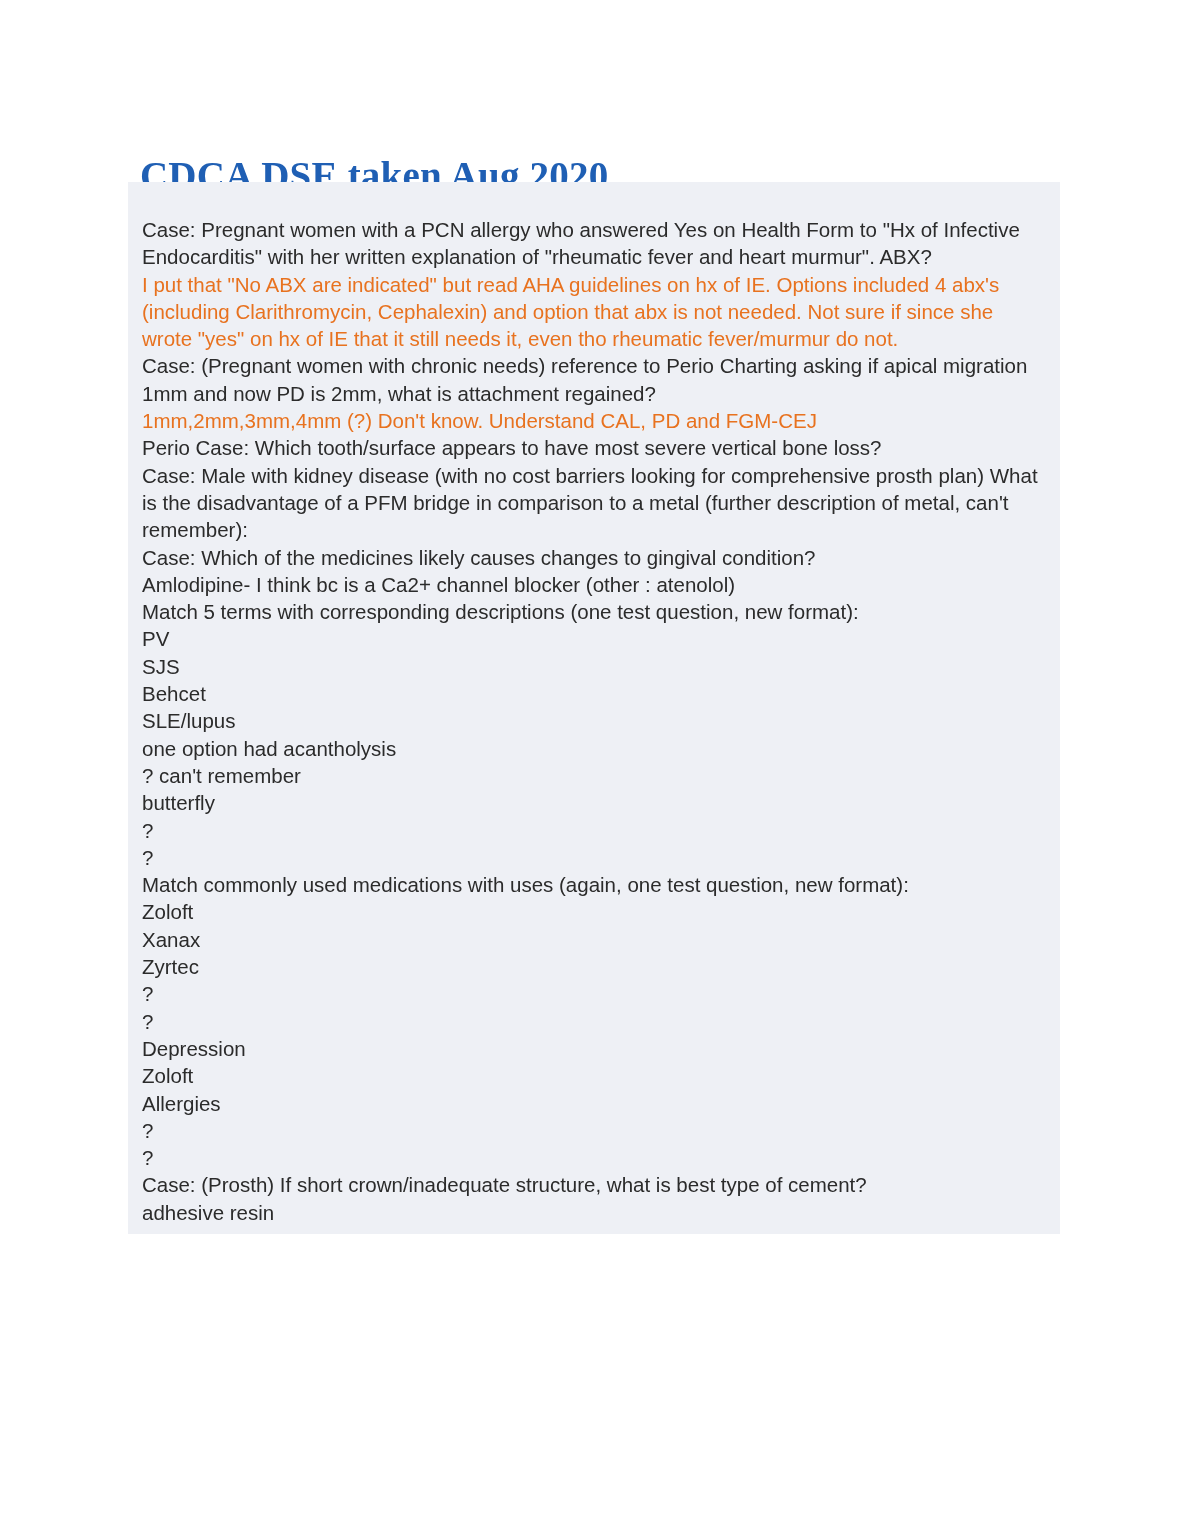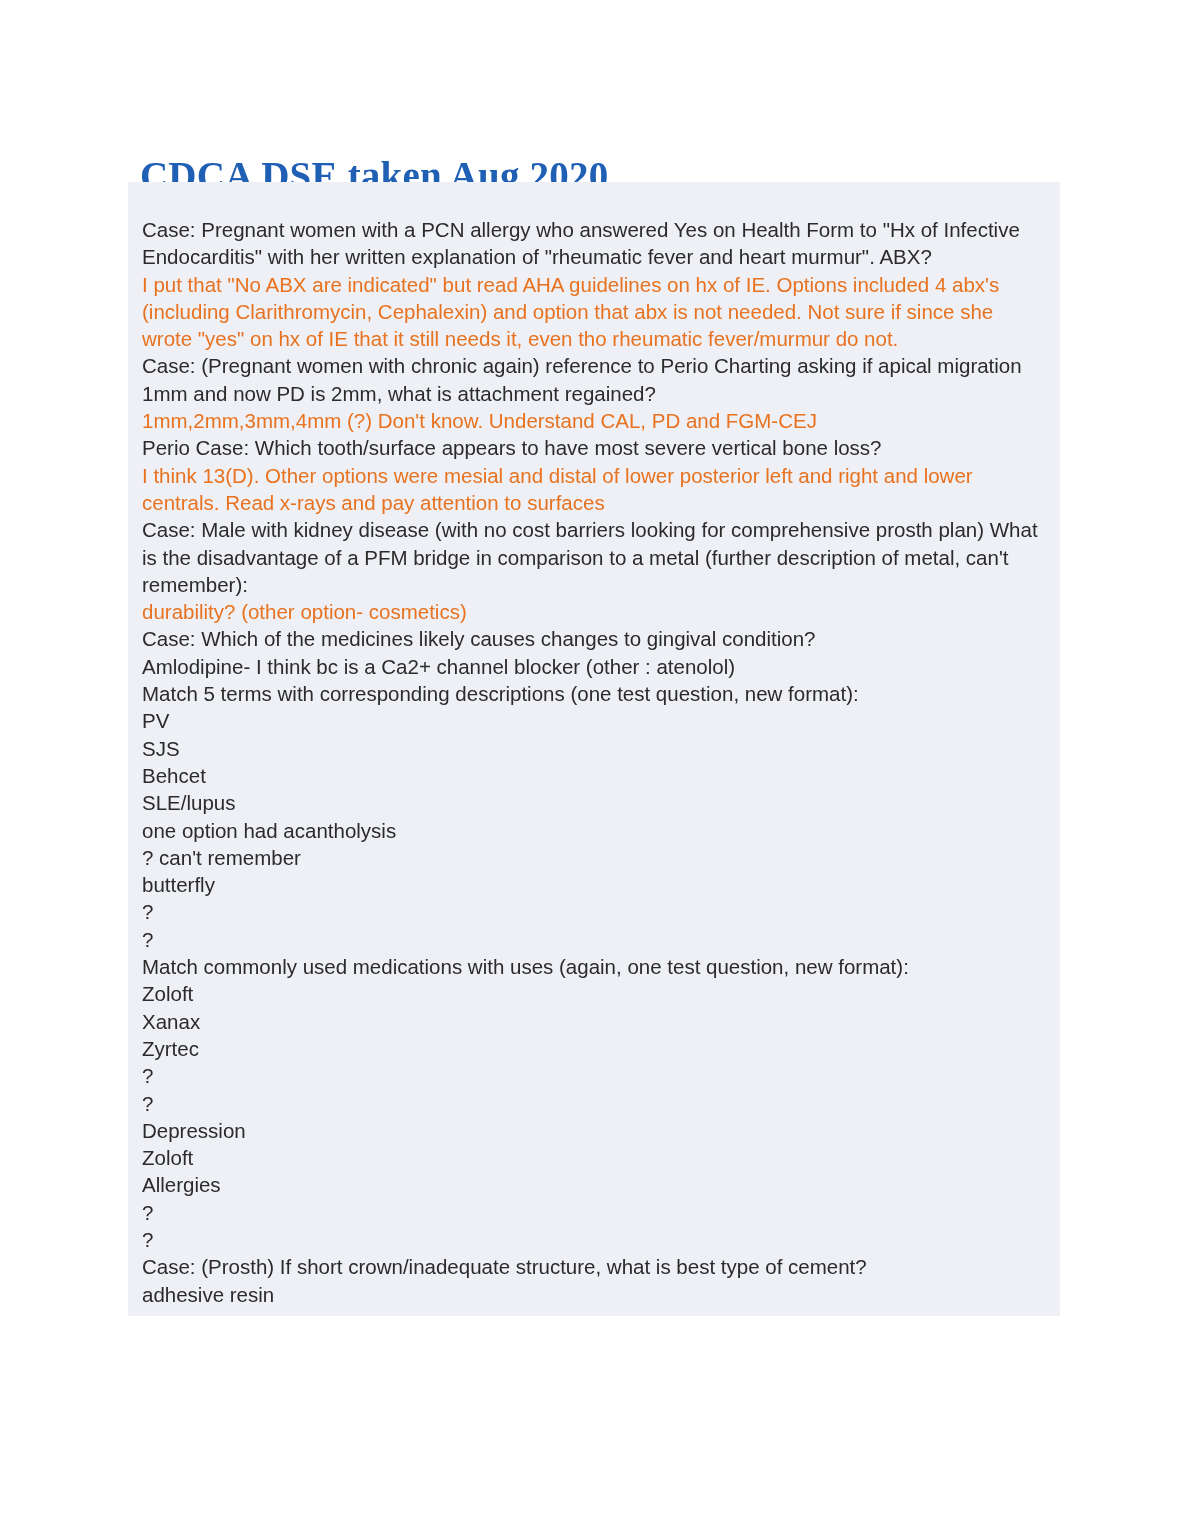--- a/index.html
+++ b/index.html
@@ -59,26 +59,24 @@
 </head>
 <body>
 
 <div class="page">
 
   <h1 class="doc-title">CDCA DSE taken Aug 2020</h1>
 
   <div class="content-block" id="body-block">
   <p class="line plain">Case: Pregnant women with a PCN allergy who answered Yes on Health Form to "Hx of Infective Endocarditis" with her written explanation of "rheumatic fever and heart murmur". ABX?</p>
       <p class="line answer">I put that "No ABX are indicated" but read AHA guidelines on hx of IE. Options included 4 abx's (including Clarithromycin, Cephalexin) and option that abx is not needed. Not sure if since she wrote "yes" on hx of IE that it still needs it, even tho rheumatic fever/murmur do not.</p>
-      <p class="line plain">Case: (Pregnant women with chronic again) reference to Perio Charting asking if apical migration 1mm and now PD is 2mm, what is attachment regained?</p>
+      <p class="line plain">Case: (Pregnant women with chronic needs) reference to Perio Charting asking if apical migration 1mm and now PD is 2mm, what is attachment regained?</p>
       <p class="line answer">1mm,2mm,3mm,4mm (?) Don't know. Understand CAL, PD and FGM-CEJ</p>
       <p class="line plain">Perio Case: Which tooth/surface appears to have most severe vertical bone loss?</p>
-      <p class="line answer">I think 13(D). Other options were mesial and distal of lower posterior left and right and lower centrals. Read x-rays and pay attention to surfaces</p>
       <p class="line plain">Case: Male with kidney disease (with no cost barriers looking for comprehensive prosth plan) What is the disadvantage of a PFM bridge in comparison to a metal (further description of metal, can't remember):</p>
-      <p class="line answer">durability? (other option- cosmetics)</p>
       <p class="line plain">Case: Which of the medicines likely causes changes to gingival condition?</p>
       <p class="line plain">Amlodipine- I think bc is a Ca2+ channel blocker (other : atenolol)</p>
       <p class="line plain">Match 5 terms with corresponding descriptions (one test question, new format):</p>
       <p class="line plain">PV</p>
       <p class="line plain">SJS</p>
       <p class="line plain">Behcet</p>
       <p class="line plain">SLE/lupus</p>
       <p class="line plain">one option had acantholysis</p>
       <p class="line plain">? can't remember</p>
       <p class="line plain">butterfly</p>

